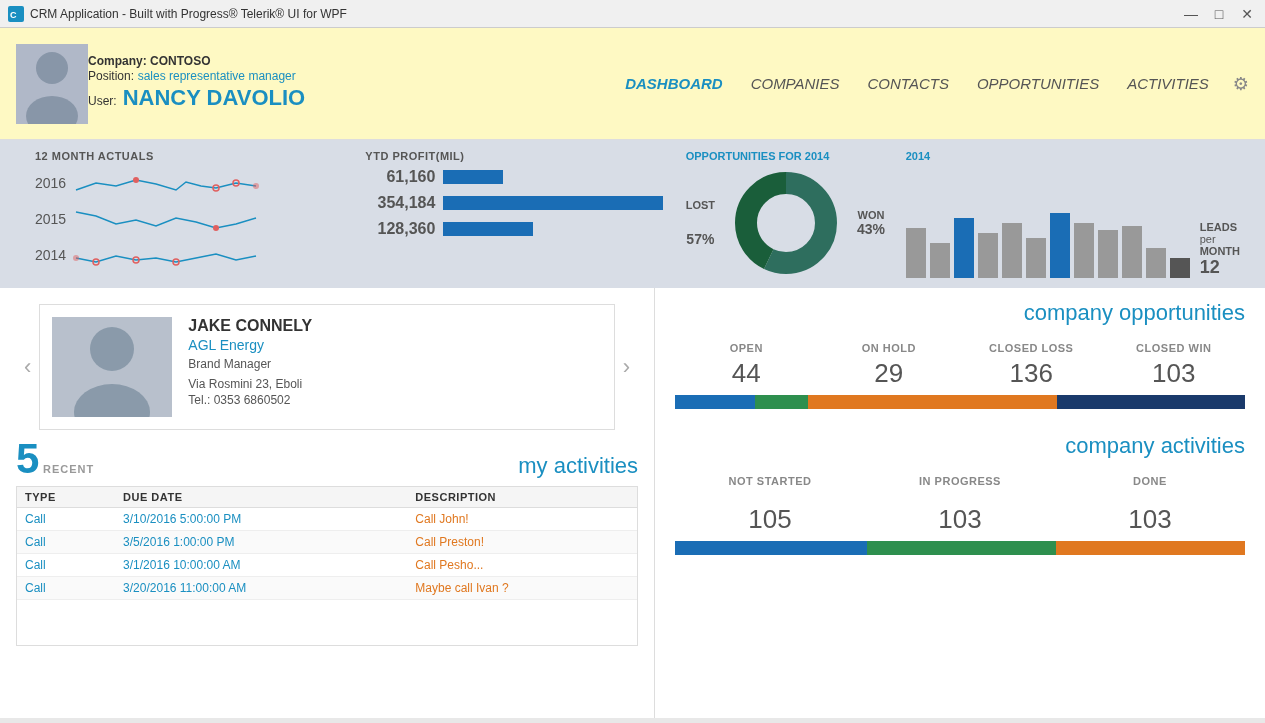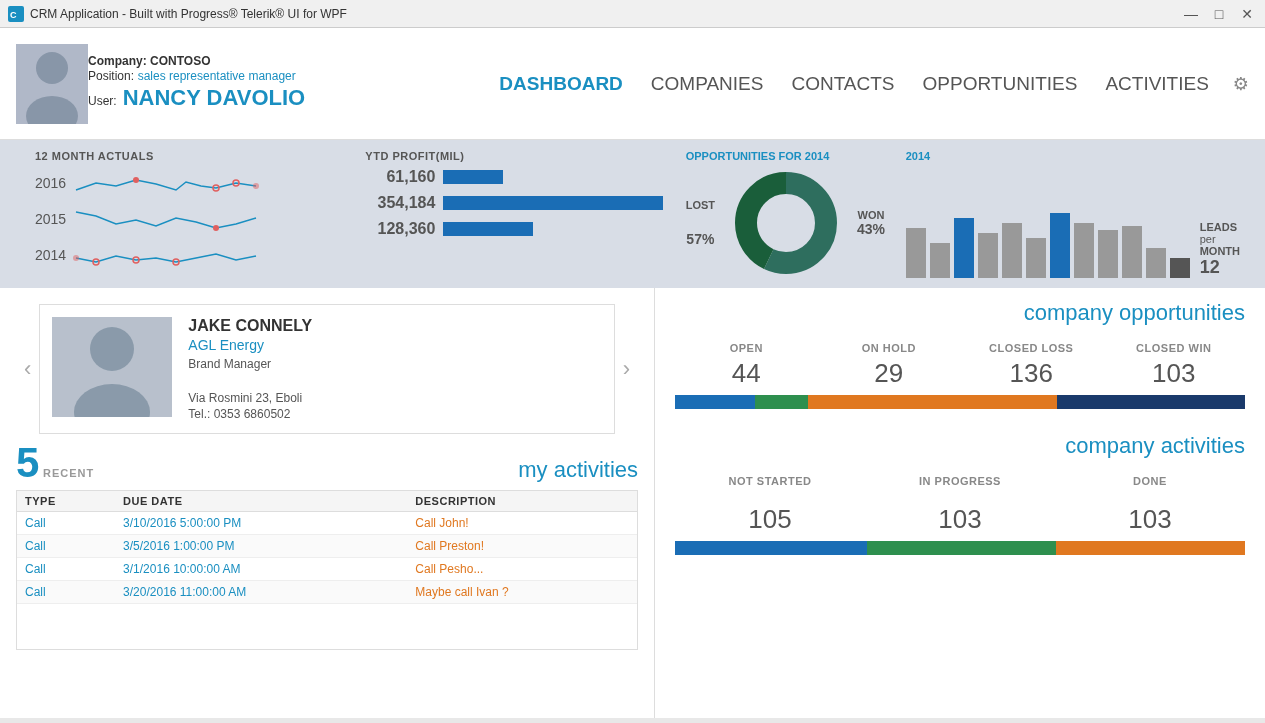--- a/index.html
+++ b/index.html
@@ -16,42 +16,43 @@
       font-size: 12px;
       color: #333;
     }
     .title-bar-icon { width: 16px; height: 16px; margin-right: 6px; }
     .title-bar-title { flex: 1; }
     .title-bar-controls { display: flex; gap: 8px; }
     .title-bar-btn { width: 20px; height: 16px; display: flex; align-items: center; justify-content: center; font-size: 14px; cursor: pointer; color: #555; }
 
     
     .header {
-      background: #ffffff;
+      background: #fef9c3;
       height: 112px;
       display: flex;
       align-items: center;
       padding: 0 16px;
       border-bottom: 1px solid #ddd;
     }
     .header-user-info { flex: 1; }
     .header-company { font-size: 12px; color: #333; }
     .header-company span { font-weight: bold; }
     .header-name { font-size: 22px; color: #1a8fc1; font-weight: 600; margin: 2px 0; }
     .header-position { font-size: 12px; color: #1a8fc1; }
     .header-date { text-align: center; margin: 0 40px; }
     .header-date-main { font-size: 28px; color: #555; font-weight: 300; }
     .header-date-day { font-size: 12px; color: #888; text-align: center; letter-spacing: 2px; }
     .header-nav { display: flex; align-items: center; gap: 4px; margin-left: auto; }
     .nav-item {
       padding: 6px 12px;
-      font-size: 19px;
+      font-size: 15px;
       color: #555;
       cursor: pointer;
       font-weight: 500;
+      font-style: italic;
     }
     .nav-item.active { color: #1a8fc1; font-weight: 700; }
     .nav-gear { font-size: 18px; color: #888; cursor: pointer; margin-left: 8px; }
 
     
     .stats-bar {
       background: #d8dde6;
       padding: 10px 25px;
       display: flex;
       gap: 0;
@@ -98,21 +99,21 @@
       border: 1px solid #ddd;
       padding: 12px;
       display: flex;
       gap: 16px;
       background: white;
     }
     .contact-photo { width: 120px; height: 100px; background: #c8cdd8; flex-shrink: 0; overflow: hidden; }
     .contact-info { flex: 1; }
     .contact-name { font-size: 16px; font-weight: 700; color: #333; margin-bottom: 2px; }
     .contact-company { font-size: 14px; color: #1a8fc1; margin-bottom: 4px; }
-    .contact-role { font-size: 12px; color: #555; margin-bottom: 20px; }
+    .contact-role { font-size: 12px; color: #555; margin-bottom: 6px; }
     .contact-address { font-size: 12px; color: #555; margin-bottom: 2px; }
     .contact-tel { font-size: 12px; color: #555; }
 
     
     .opp-stats { display: flex; gap: 0; margin: 16px 0 6px; }
     .opp-stat { flex: 1; text-align: center; }
     .opp-stat-label { font-size: 11px; color: #888; font-weight: 700; letter-spacing: 0.5px; margin-bottom: 4px; }
     .opp-stat-value { font-size: 26px; font-weight: 400; color: #555; }
     .opp-bar { height: 14px; display: flex; margin-top: 4px; }
 

